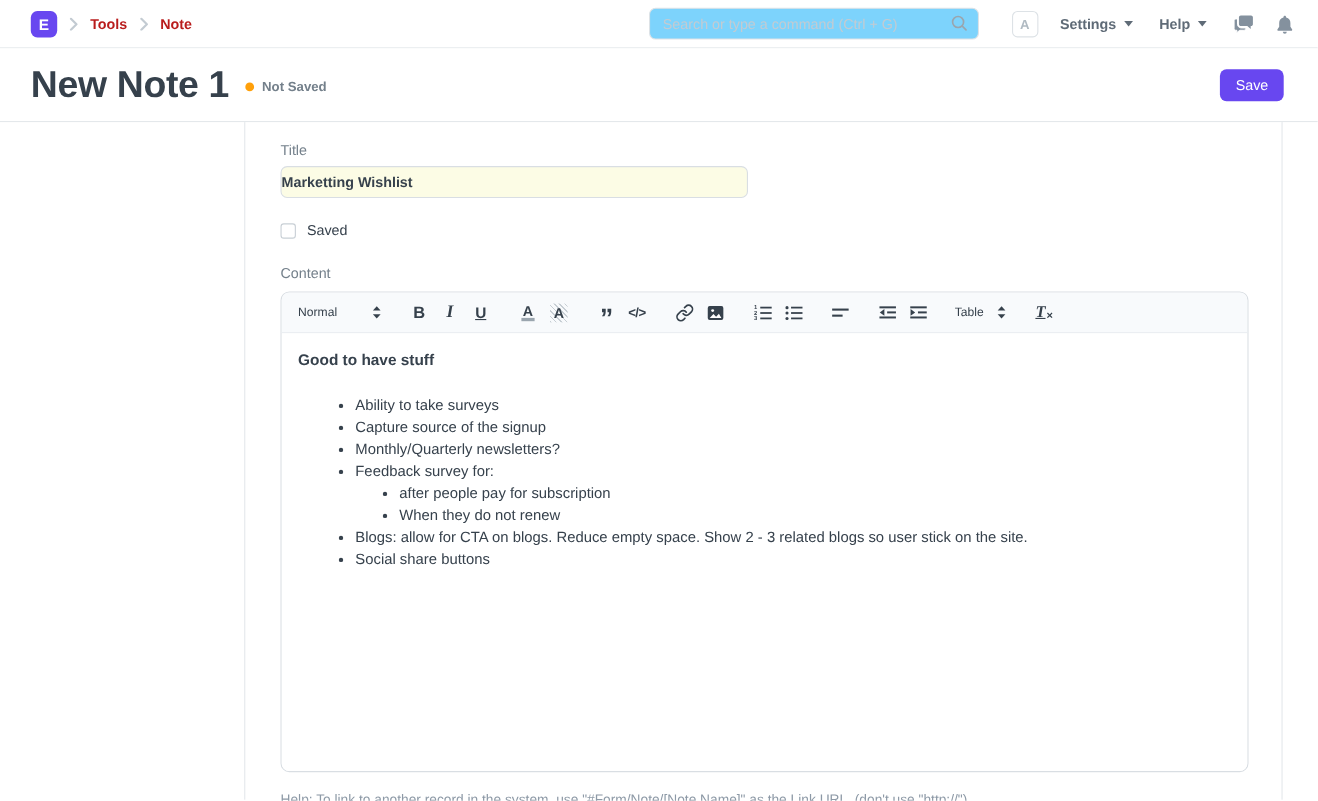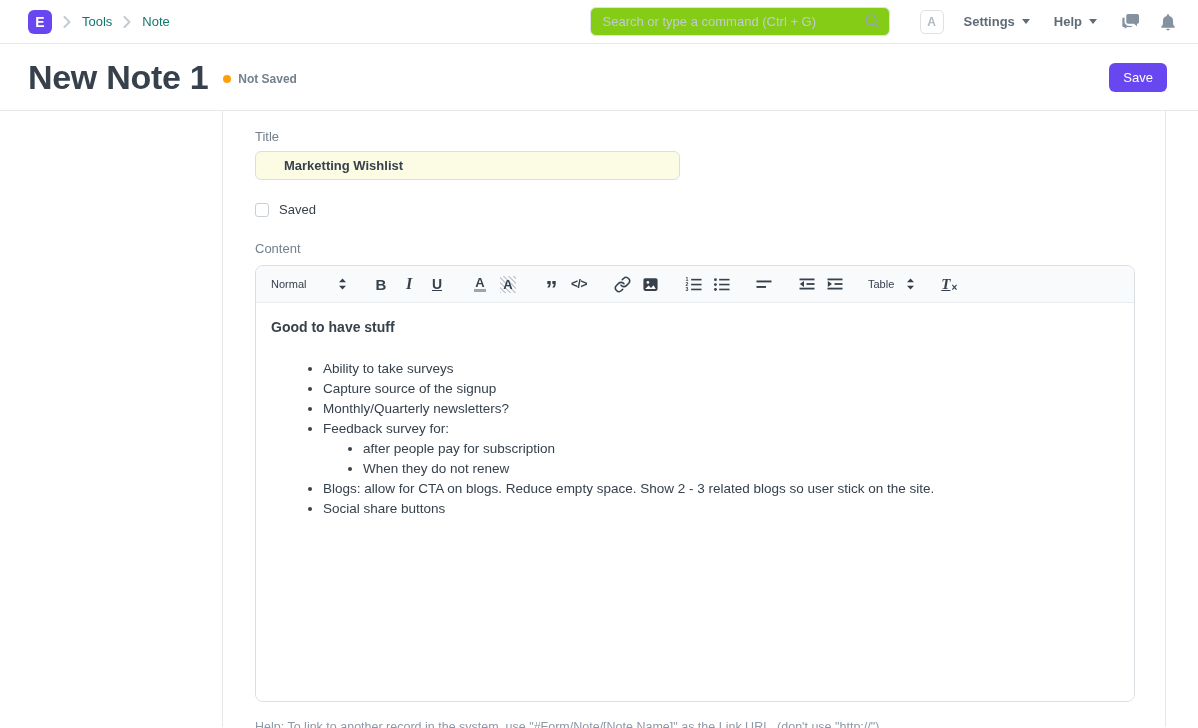--- a/index.html
+++ b/index.html
@@ -3,24 +3,24 @@
 <meta charset="utf-8">
 <style>
   * { margin: 0; padding: 0; box-sizing: border-box; }
   html, body { width: 1198px; height: 728px; background: #fff; overflow: hidden; }
   body { font-family: "Liberation Sans", sans-serif; color: #36414c; }
 
   
   .navbar { height: 44px; display: flex; align-items: center; padding: 0 22px 0 28px; border-bottom: 1px solid #e4e8eb; background: #fff; }
   .logo { width: 24px; height: 24px; border-radius: 6px; background: #6847f0; color: #fff; font-weight: 700; font-size: 14px; display: flex; align-items: center; justify-content: center; cursor: pointer; }
   .crumb-sep { margin: 0 11px; display: flex; align-items: center; }
-  .crumb { font-size: 13px; font-weight: 400; color: #0f766e; cursor: pointer; }
+  .crumb { font-size: 13px; font-weight: 700; color: #b91c1c; cursor: pointer; }
   .nav-spacer { flex: 1; }
   .search-wrap { position: relative; width: 300px; height: 29px; margin-right: 30px; }
-  .search-input { width: 100%; height: 100%; border: 1px solid #dde2e6; border-radius: 6px; padding: 0 34px 0 12px; font-size: 13px; font-family: "Liberation Sans", sans-serif; color: #36414c; background: #84cc16; outline: none; }
+  .search-input { width: 100%; height: 100%; border: 1px solid #dde2e6; border-radius: 6px; padding: 0 34px 0 12px; font-size: 13px; font-family: "Liberation Sans", sans-serif; color: #36414c; background: #7dd3fc; outline: none; }
   .search-input::placeholder { color: #c3cbd2; }
   .search-icon { position: absolute; right: 10px; top: 6px; }
   .avatar { width: 24px; height: 24px; border: 1px solid #dde2e6; border-radius: 5px; color: #b0bac2; font-size: 12px; font-weight: 600; display: flex; align-items: center; justify-content: center; margin-right: 20px; cursor: pointer; }
   .nav-link { display: flex; align-items: center; gap: 7px; font-size: 13px; font-weight: 600; color: #5f6b77; margin-right: 24px; cursor: pointer; }
   .caret-down { width: 0; height: 0; border-left: 4px solid transparent; border-right: 4px solid transparent; border-top: 5px solid #5f6b77; }
   .nav-icon-btn { margin-right: 20px; cursor: pointer; display: flex; align-items: center; }
   .nav-icon-btn:last-child { margin-right: 0; }
 
   
   .page-head { height: 67px; display: flex; align-items: center; padding: 0 31px 0 28px; border-bottom: 1px solid #e4e8eb; background: #fff; }
@@ -32,21 +32,21 @@
   .btn-primary { background: #6847f0; color: #fff; border: none; border-radius: 6px; height: 29px; padding: 0 14px; font-size: 13px; font-weight: 500; font-family: "Liberation Sans", sans-serif; cursor: pointer; text-align: center; }
 
   
   .layout { display: flex; height: 616px; }
   .sidebar { width: 223px; border-right: 1px solid #e4e8eb; }
   .main { width: 943px; border-right: 1px solid #e4e8eb; padding: 18px 0 0 32px; }
   .rightpane { flex: 1; }
 
   
   .field-label { font-size: 13px; color: #74808b; }
-  .title-input { display: block; width: 425px; height: 29px; margin-top: 7px; background: #fcfce5; border: 1px solid #d9dee3; border-radius: 6px; padding: 0 28px; font-size: 13px; font-weight: 700; color: #36414c; font-family: "Liberation Sans", sans-serif; outline: none; }
+  .title-input { display: block; width: 425px; height: 29px; margin-top: 7px; background: #fcfce5; border: 1px solid #d9dee3; border-radius: 6px; padding: 0 0; font-size: 13px; font-weight: 700; color: #36414c; font-family: "Liberation Sans", sans-serif; outline: none; }
   .checkbox-row { display: flex; align-items: center; margin-top: 22px; cursor: pointer; }
   .checkbox { width: 14px; height: 14px; border: 1px solid #c8cfd5; border-radius: 3px; background: #fff; }
   .checkbox-label { font-size: 13px; color: #36414c; margin-left: 10px; }
   .content-label { margin-top: 24px; }
 
   
   .editor { width: 880px; margin-top: 9px; border: 1px solid #d9dee3; border-radius: 8px; overflow: hidden; }
   .ql-toolbar { height: 37px; background: #f8fafc; border-bottom: 1px solid #e8ecef; display: flex; align-items: center; padding: 0 10px; }
   .ql-select { display: flex; align-items: center; font-size: 11px; color: #36414c; cursor: pointer; padding: 0 5px; }
   .ql-select .sel-text { margin-right: 0; }

